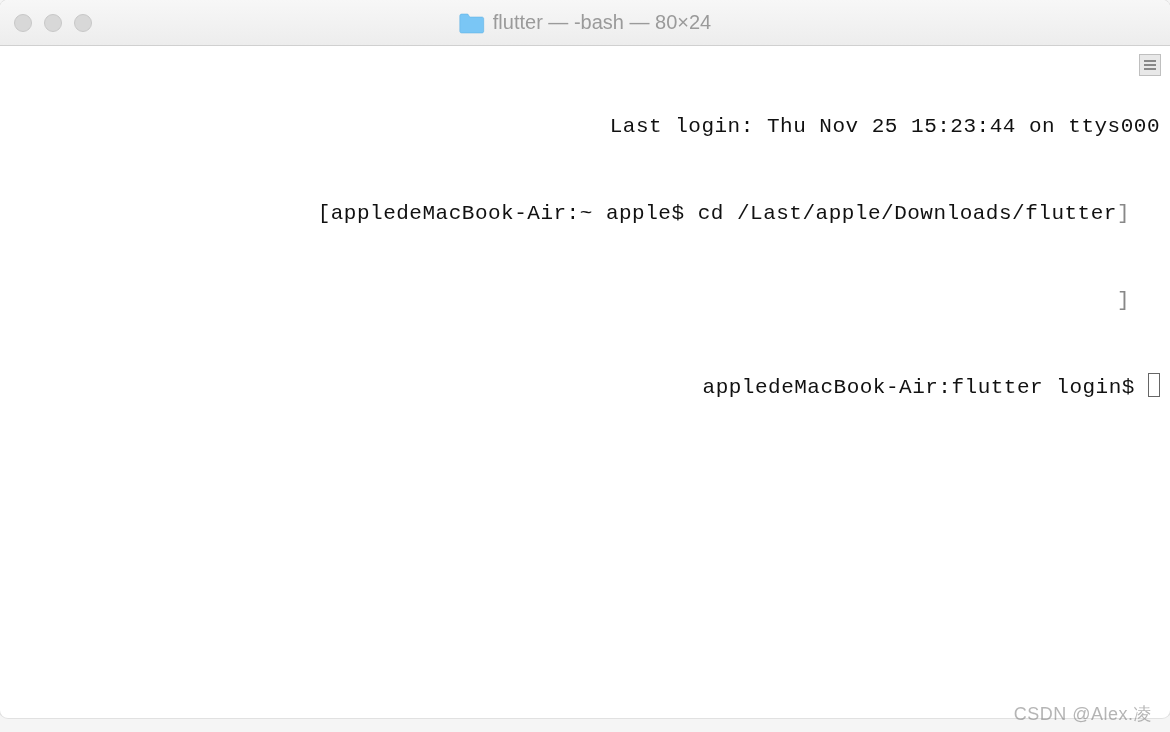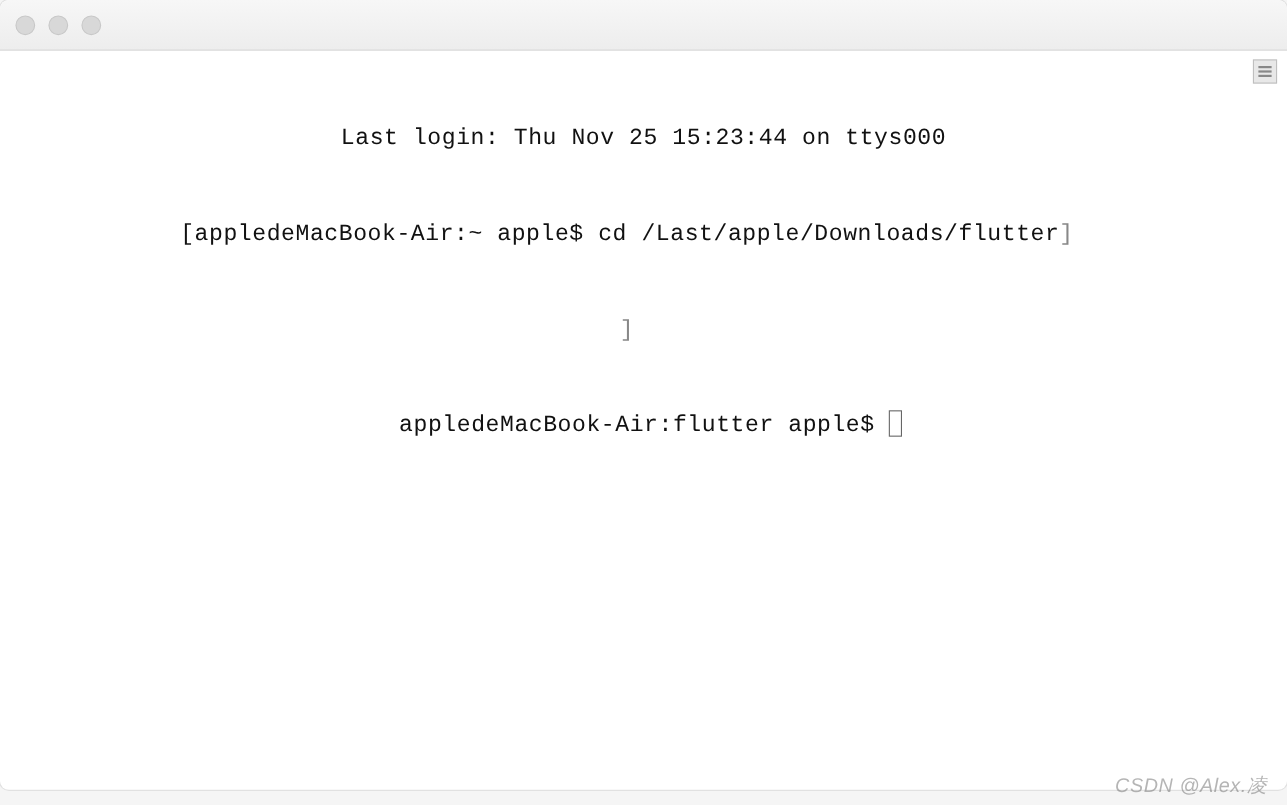--- a/index.html
+++ b/index.html
@@ -69,21 +69,21 @@
       padding: 8px 10px;
       font-size: 21px;
       line-height: 29px;
       color: #111;
       height: calc(100% - 46px);
       white-space: pre;
       letter-spacing: 0.5px;
     }
     .line {
       display: flex;
-      justify-content: center;
+      justify-content: flex-end;
     }
     .line-content {
       white-space: pre;
     }
     .right-bracket {
       color: #888;
       padding-right: 30px;
     }
     .cursor-block {
       display: inline-block;
@@ -112,48 +112,55 @@
       box-shadow: 0 -4px 0 #888, 0 4px 0 #888;
     }
     .watermark {
       position: absolute;
       bottom: 6px;
       right: 18px;
       font-family: Arial, sans-serif;
       font-size: 18px;
       color: rgba(120,120,120,0.55);
       letter-spacing: 0.5px;
-      font-style: italic;
     }
   </style>
 </head>
 <body>
 
 <div class="window">
   <div class="titlebar">
     <div class="traffic-lights">
       <div class="traffic-light"></div>
       <div class="traffic-light"></div>
       <div class="traffic-light"></div>
+    </div>
+    <div class="title-center">
+      <span class="folder-icon">
+        <svg viewBox="0 0 26 22">
+          <path d="M1 4 C1 2.5 2 2 3 2 L9 2 L11 5 L23 5 C24.5 5 25 6 25 7 L25 19 C25 20.5 24 21 23 21 L3 21 C1.5 21 1 20 1 19 Z" fill="#7ac6f5" stroke="#5aaee0" stroke-width="0.5"></path>
+        </svg>
+      </span>
+      <span>flutter — -bash — 80×24</span>
     </div>
   </div>
 
   <div class="terminal-body">
     <div class="line">
       <span class="line-content">Last login: Thu Nov 25 15:23:44 on ttys000</span>
     </div>
     <div class="line">
       <span class="line-content"><span>[appledeMacBook-Air:~ apple$ </span><span>cd /Last/apple/Downloads/flutter</span></span>
       <span class="right-bracket">]</span>
     </div>
     <div class="line">
       <span class="right-bracket">]</span>
     </div>
     <div class="line">
-      <span class="line-content"><span> appledeMacBook-Air:flutter apple$ </span><span class="cursor-block"></span></span>
+      <span class="line-content"><span> appledeMacBook-Air:flutter login$ </span><span class="cursor-block"></span></span>
     </div>
   </div>
 </div>
 
 <div class="scroll-indicator">
   <div class="scroll-indicator-inner"></div>
 </div>
 
 <div class="watermark">CSDN @Alex.凌</div>
 

